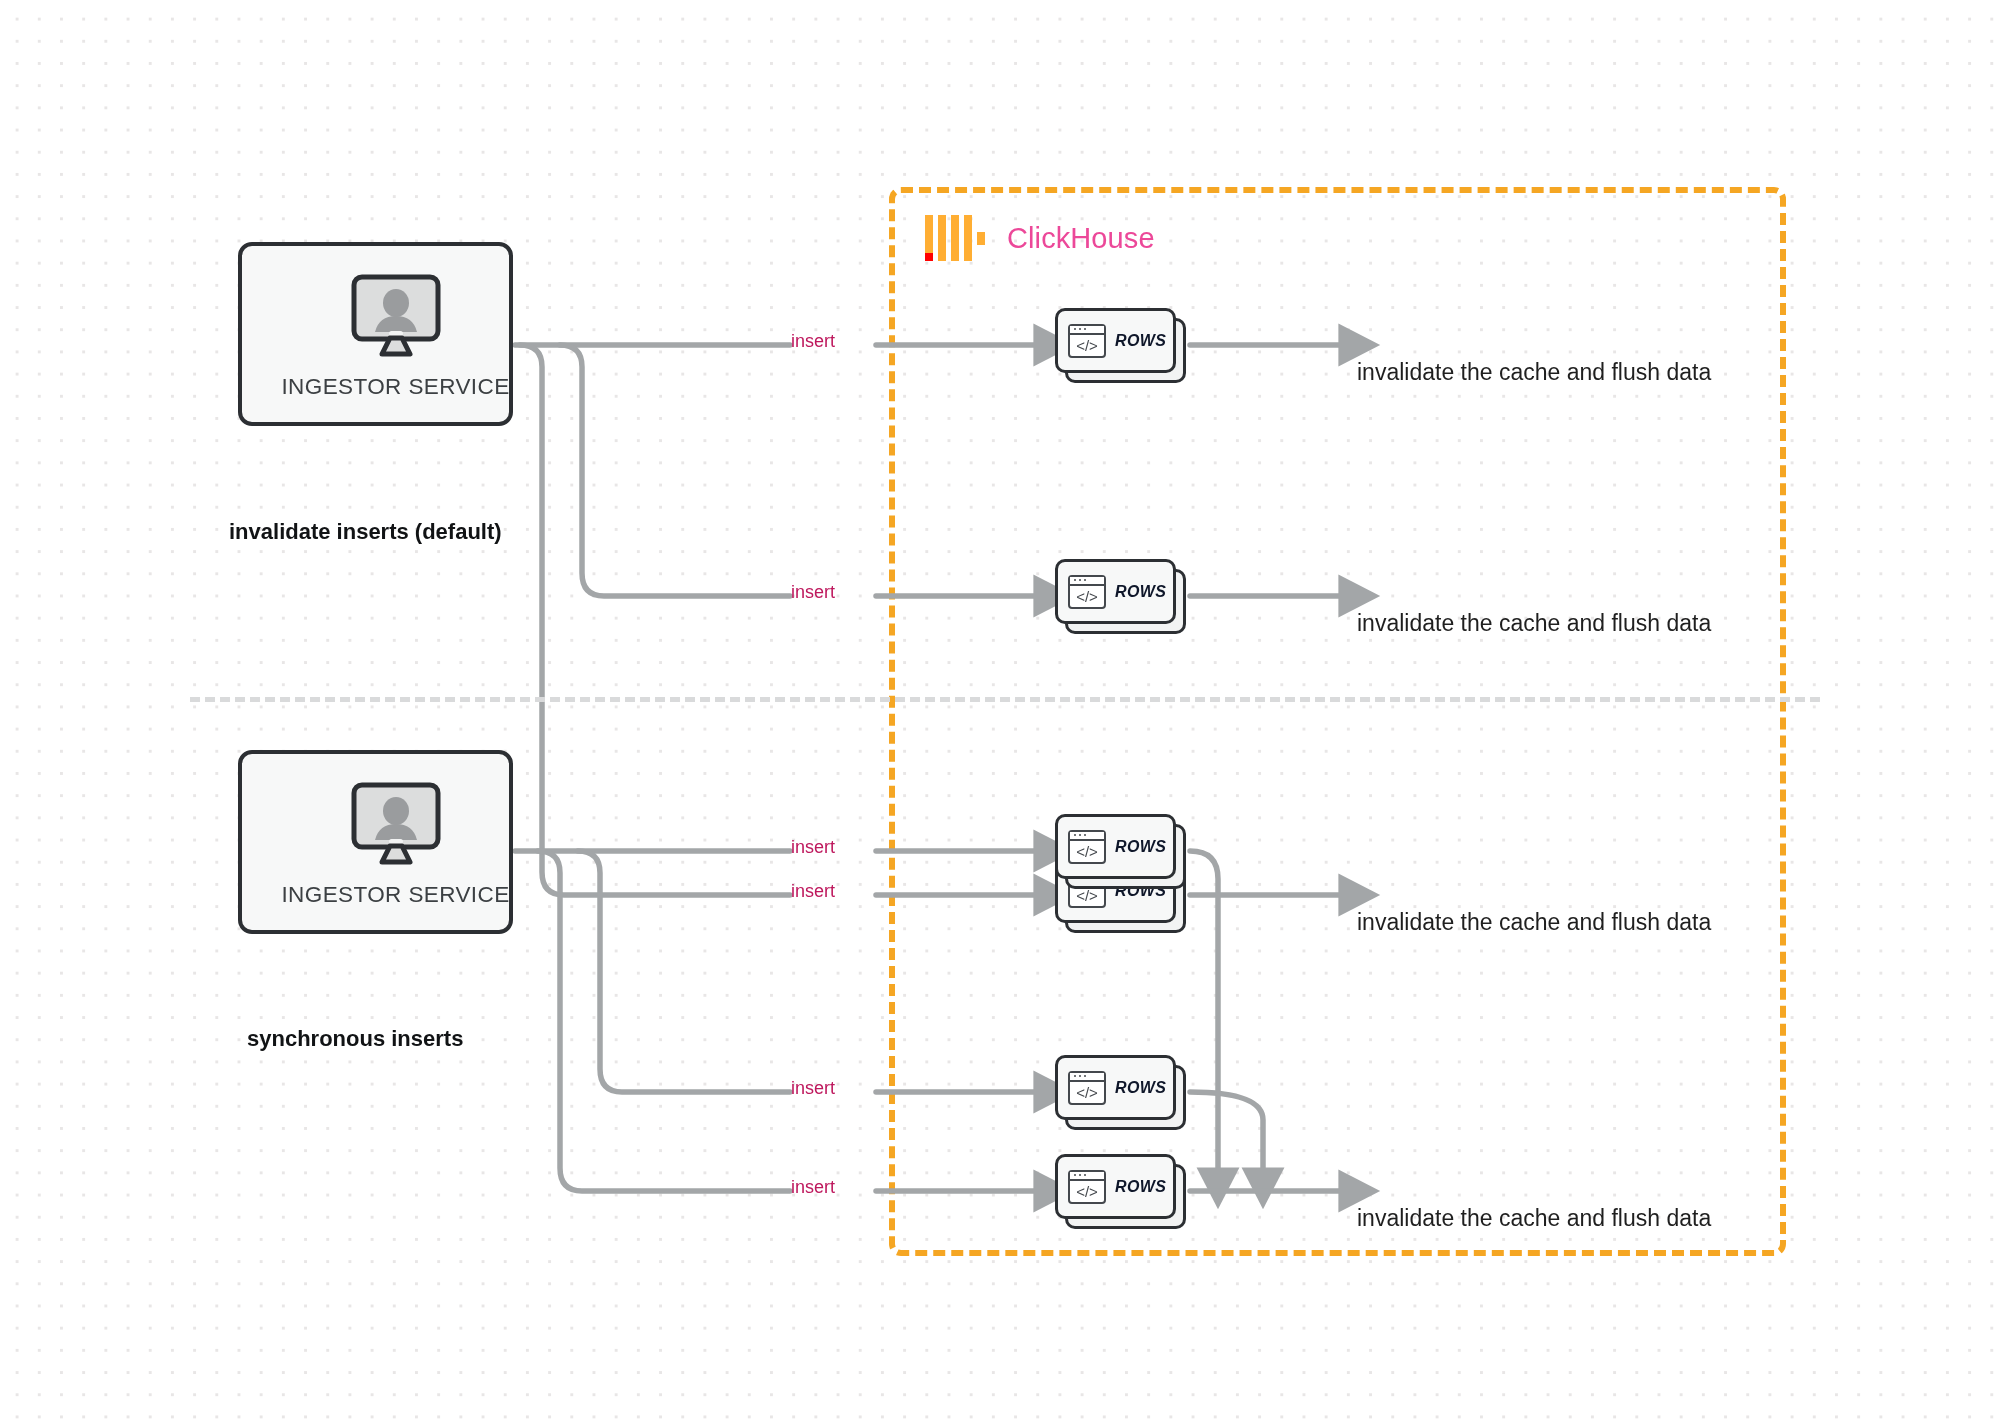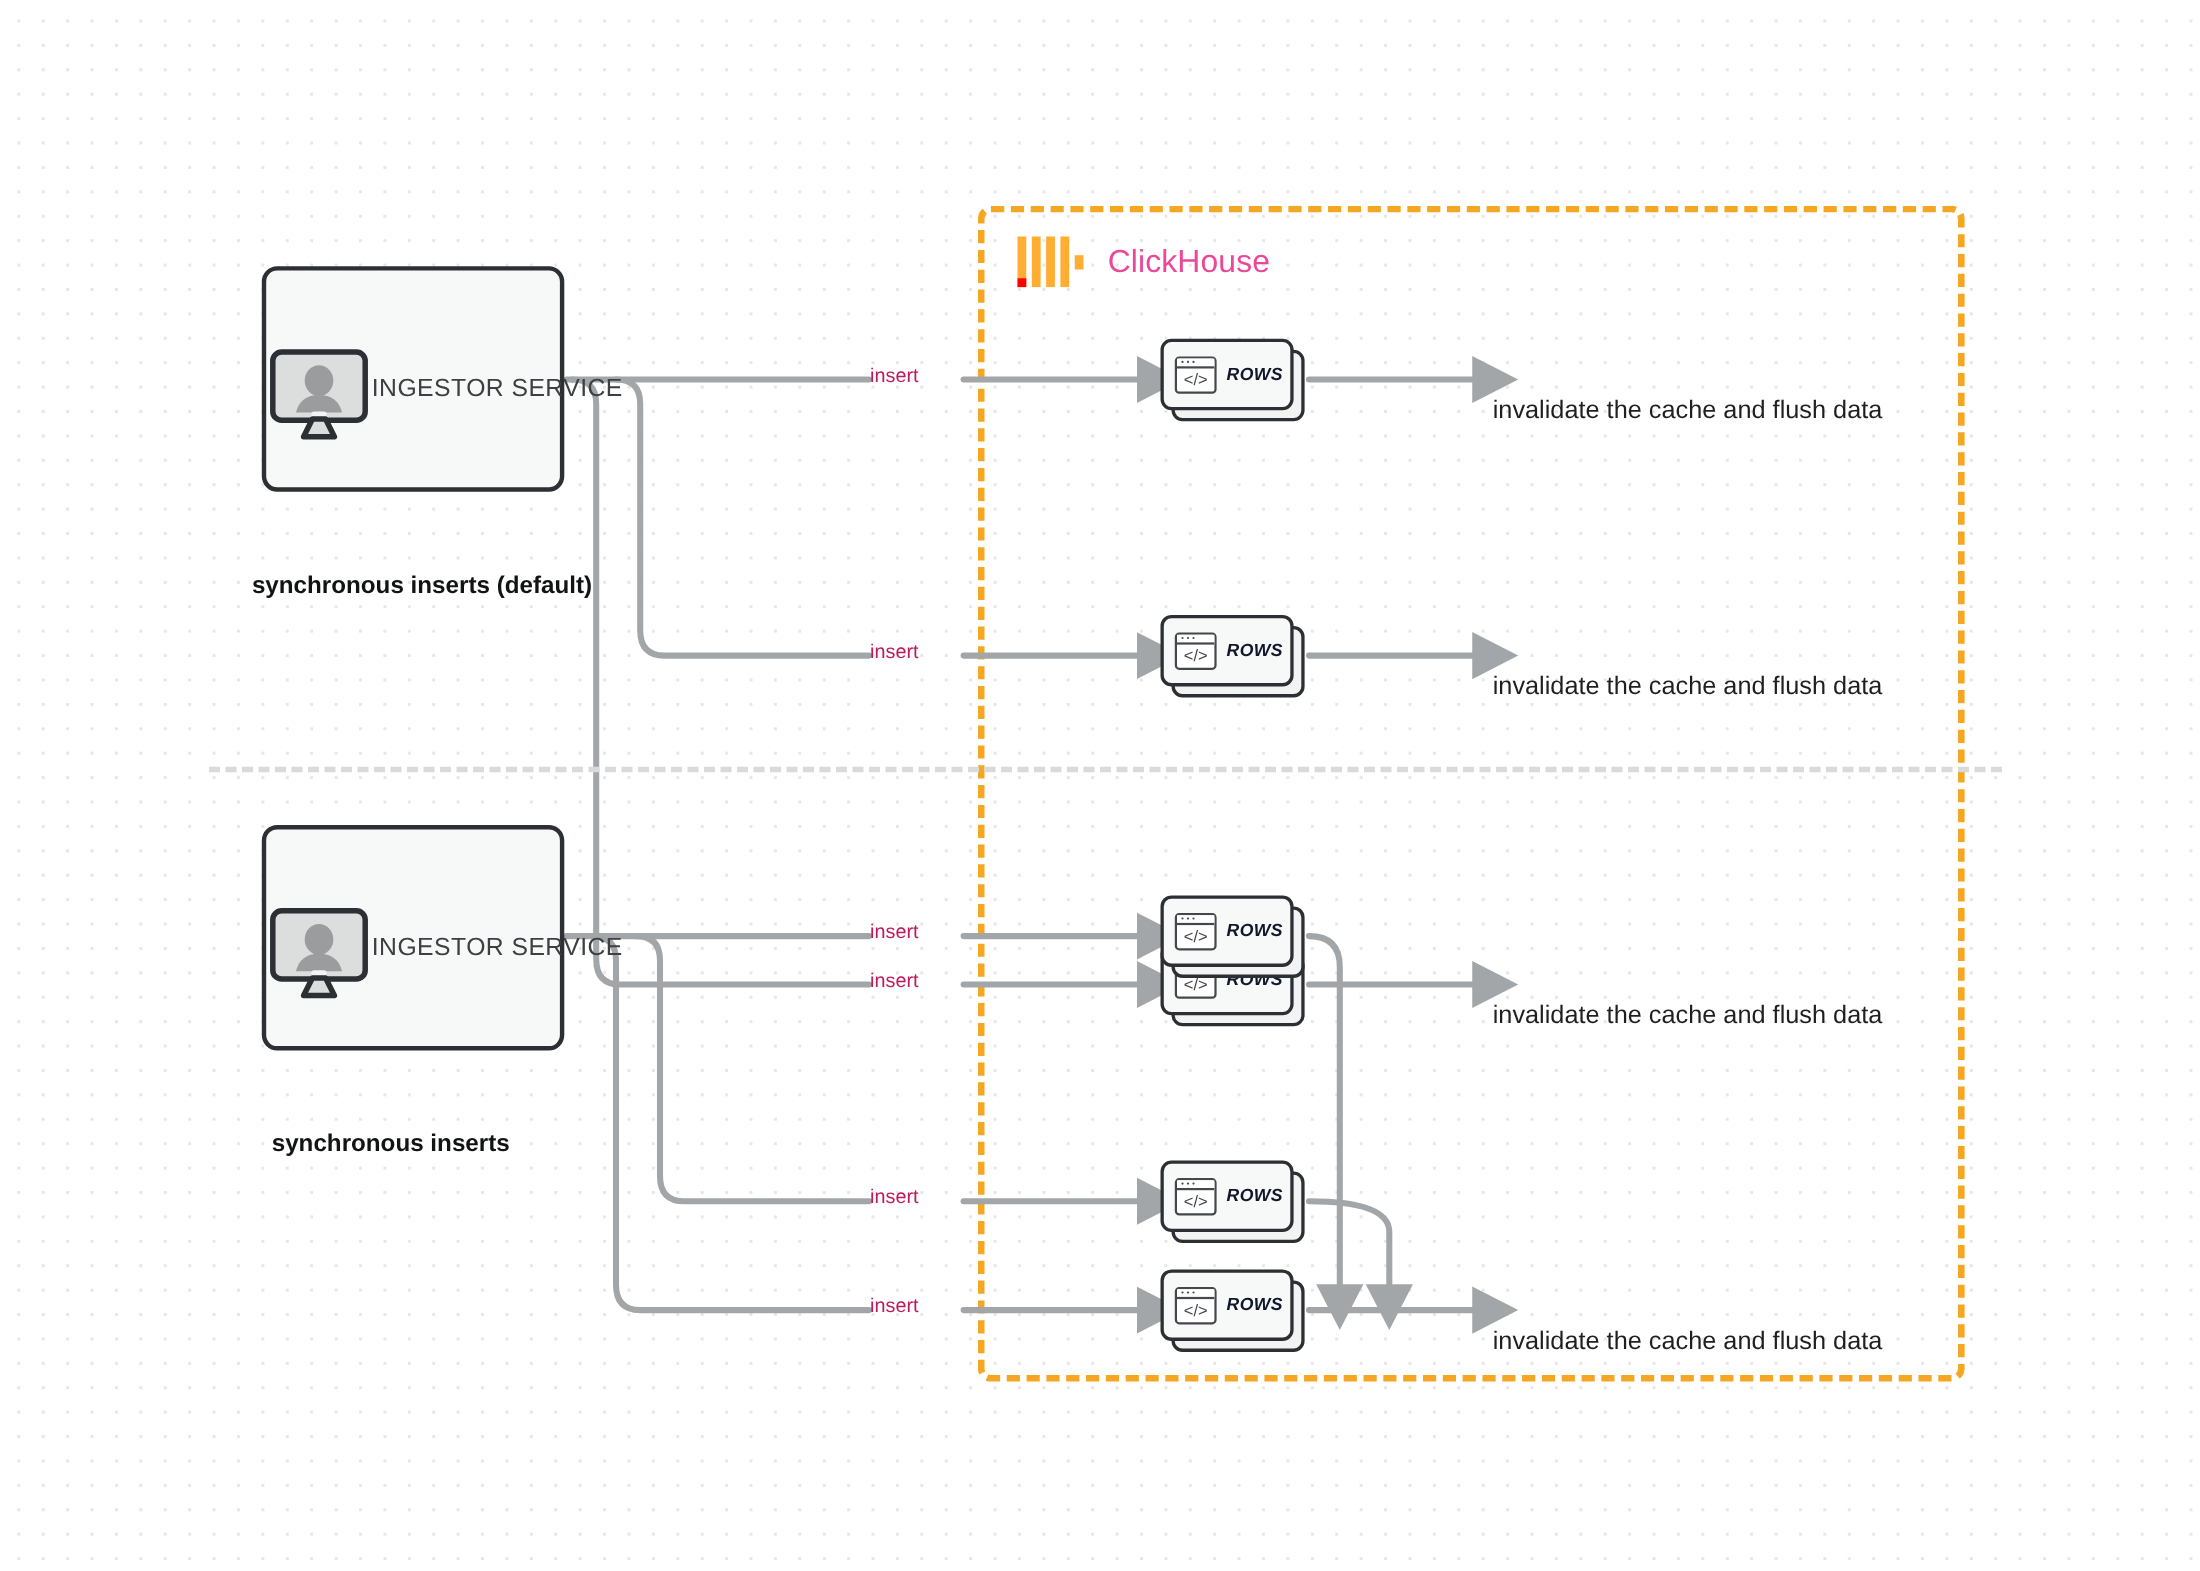--- a/index.html
+++ b/index.html
@@ -93,28 +93,30 @@
     color: #ec4899;
     letter-spacing: 0.1px;
     white-space: nowrap;
     margin-left: 16px;
   }
 
   
   .ingestor {
     position: absolute;
     width: 275px;
-    height: 205px;
+    height: 184px;
     background: #f7f8f8;
     border: 4px solid #2c2f33;
     border-radius: 14px;
     box-sizing: border-box;
     display: flex;
+    flex-direction: column;
     align-items: center;
     justify-content: flex-start;
+    padding-left: 40px;
   }
   .ingestor .monitor {
     margin-top: 28px;
     width: 96px;
     height: 84px;
     position: relative;
   }
   .ingestor .label {
     margin-top: 16px;
     font-size: 22.5px;
@@ -307,21 +309,21 @@
         <rect x="6" y="3" width="84" height="62" rx="8" ry="8" fill="#dcdddd" stroke="#2c2f33" stroke-width="5"></rect>
         <ellipse cx="48" cy="29" rx="13" ry="14" fill="#9a9c9e"></ellipse>
         <path d="M27 58 q4 -16 21 -16 q17 0 21 16 z" fill="#9a9c9e"></path>
         <rect x="41" y="57" width="14" height="5" rx="2.5" fill="#f2f3f3"></rect>
         <path d="M34 80 q6 -12 8 -16 l12 0 q2 4 8 16 z" fill="#dcdddd" stroke="#2c2f33" stroke-width="5" stroke-linejoin="round"></path>
       </svg>
     </span>
     <span class="label">INGESTOR SERVICE</span>
   </div>
 
-  <div class="mode-caption caption-sync">synchronous inserts (default)</div>
+  <div class="mode-caption caption-sync">invalidate inserts (default)</div>
 
   <div class="edge-label" style="left:791px; top:331px;">insert</div>
   <div class="edge-label" style="left:791px; top:582px;">insert</div>
   <div class="edge-label" style="left:791px; top:881px;">insert</div>
 
   <div class="rows-card" style="left:1055px; top:308px;">
     <span class="sheet-back"></span>
     <span class="sheet-front">
       <span class="win-icon">
         <span class="titlebar">

